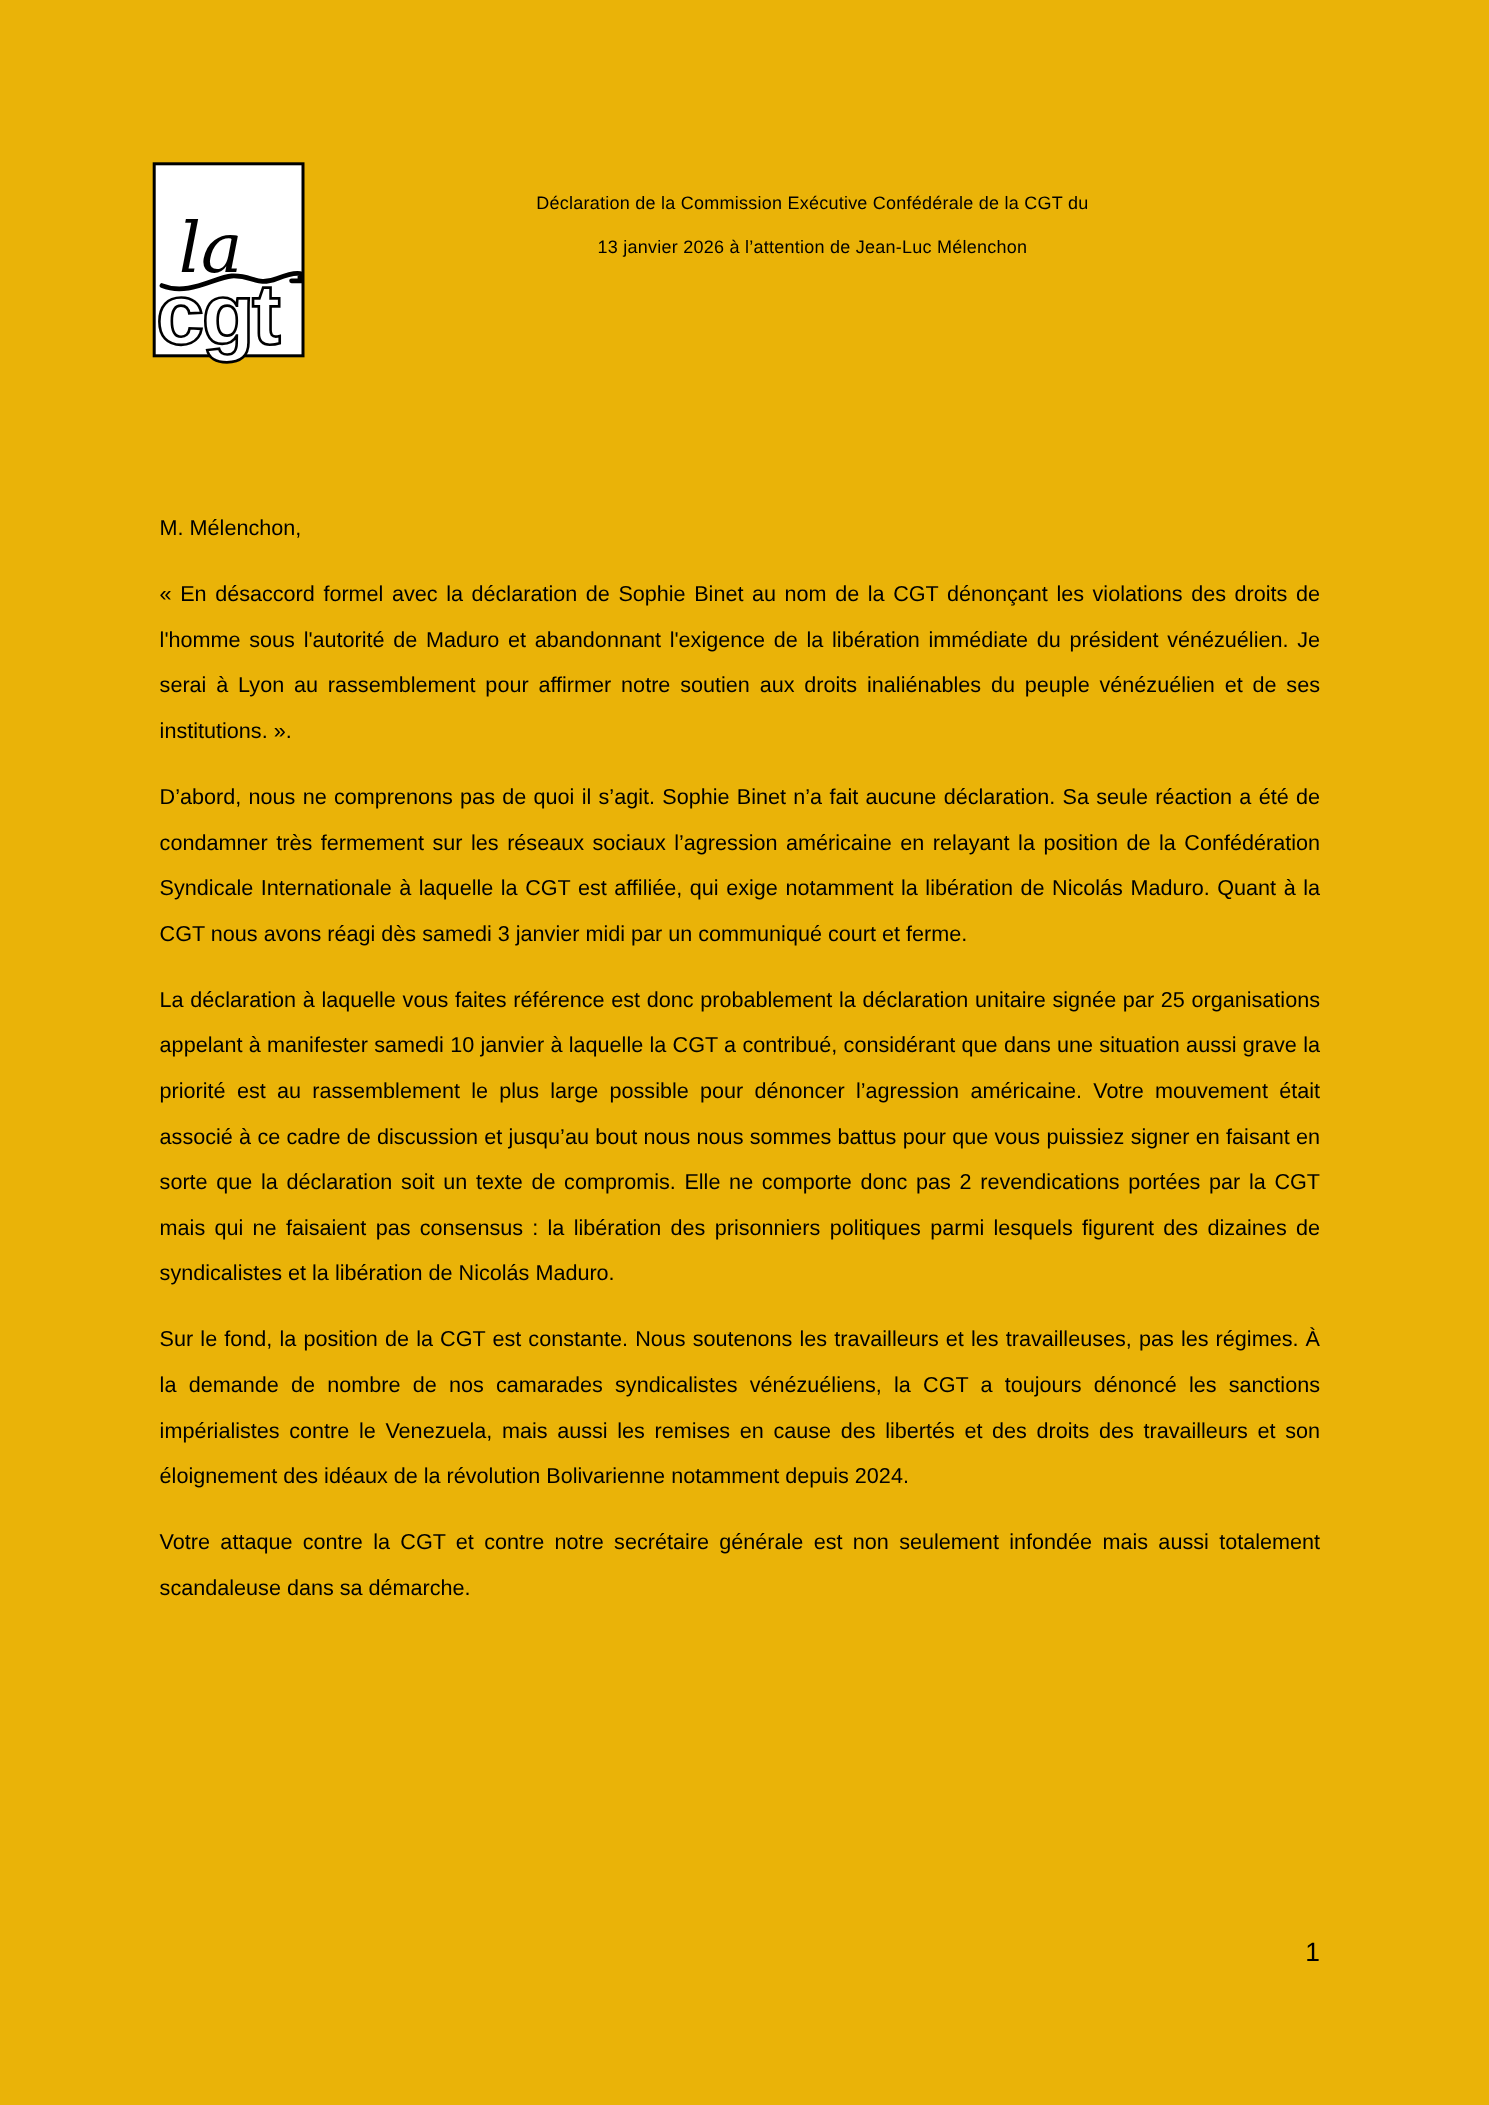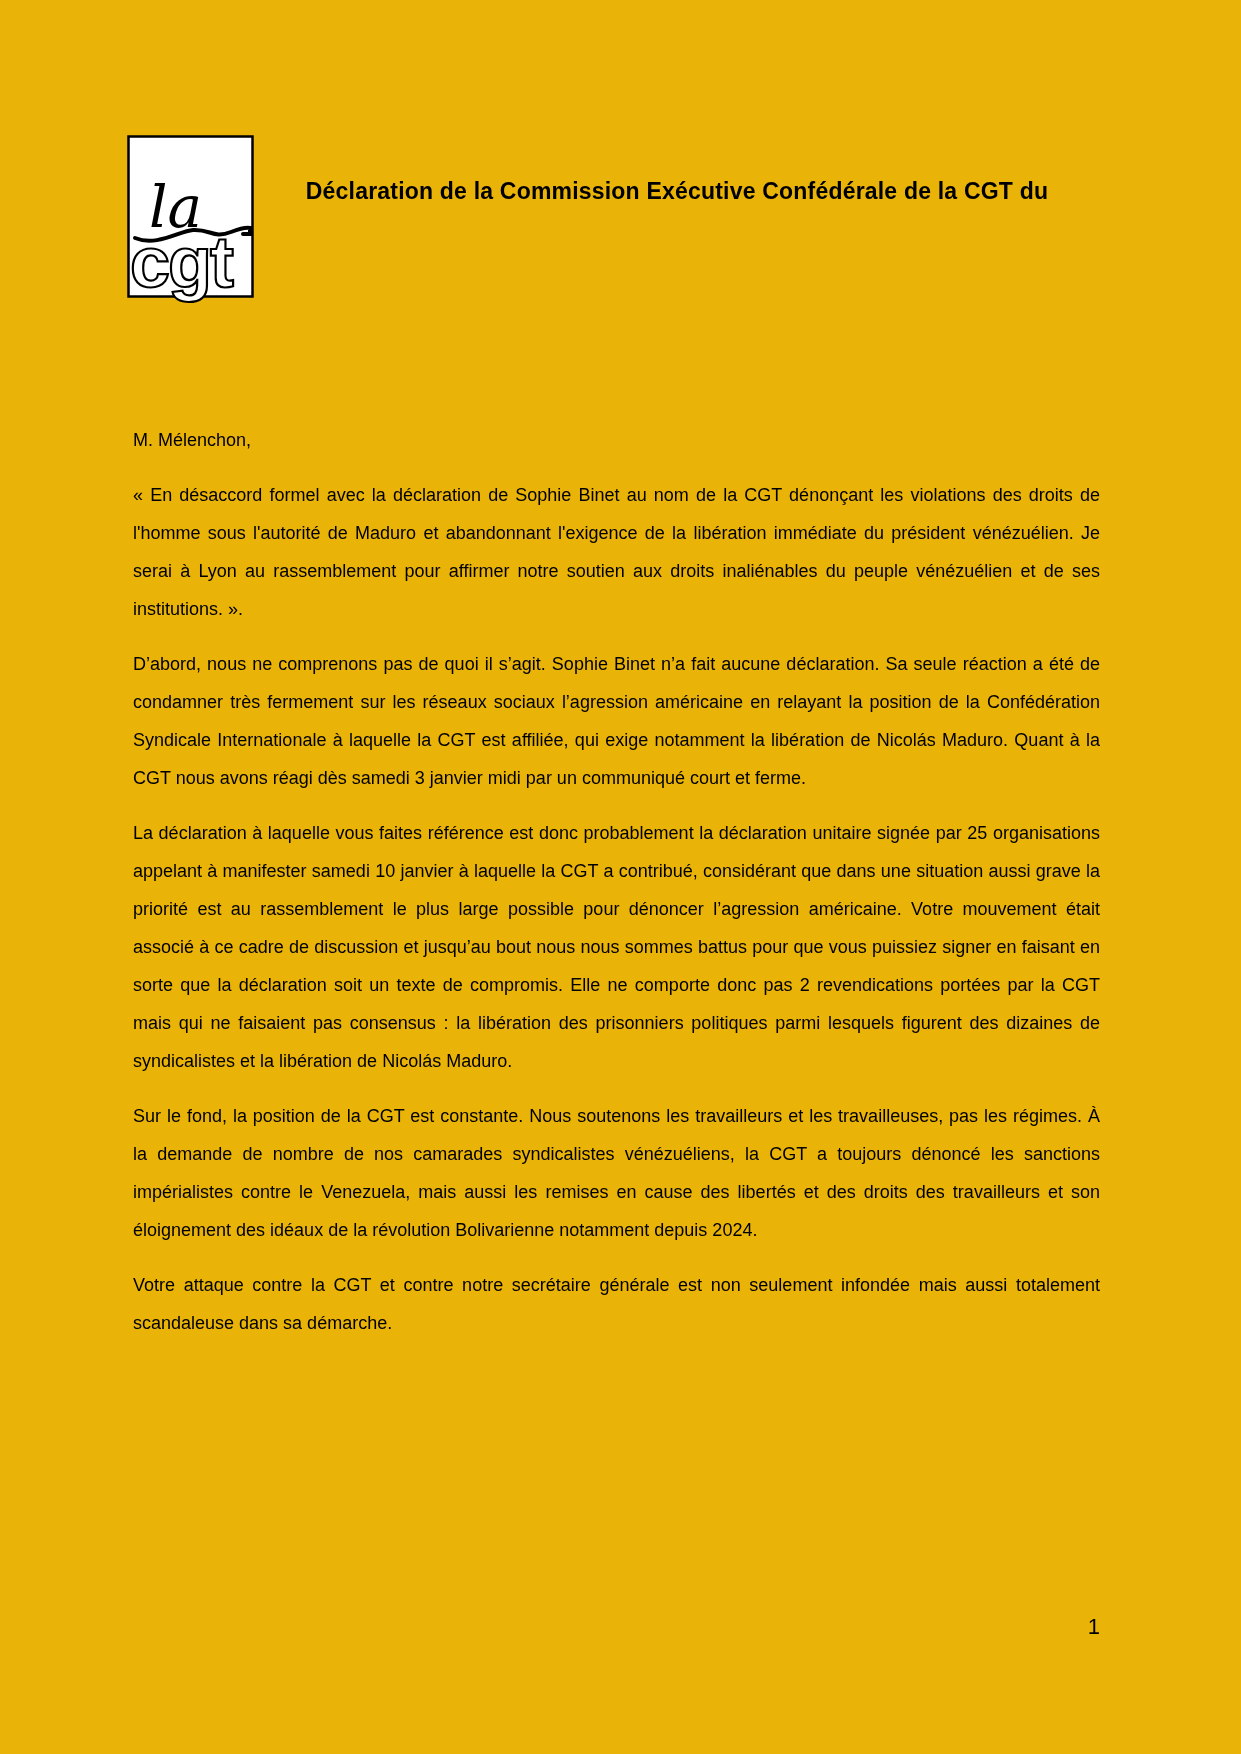--- a/index.html
+++ b/index.html
@@ -26,24 +26,24 @@
     align-items: flex-start;
   }
   .logo {
     width: 127px;
     height: 163px;
     flex: 0 0 auto;
   }
   .logo svg { overflow: visible; display: block; }
   .title-block {
     flex: 1 1 auto;
-    margin-top: 38px;
+    margin-top: 16px;
     text-align: center;
-    font-weight: bold;
-    font-size: 23px;
+    font-weight: normal;
+    font-size: 15px;
     line-height: 37px;
     letter-spacing: 0.2px;
   }
   .body-text {
     position: absolute;
     top: 421px;
     left: 133px;
     right: 141px;
     font-size: 18px;
     line-height: 38px;
@@ -73,20 +73,21 @@
       <svg viewBox="0 0 127 163" width="127" height="163">
         <rect x="1.5" y="1.5" width="124" height="160" fill="#ffffff" stroke="#000000" stroke-width="2.5"></rect>
         <text x="22" y="92" font-family="DejaVu Serif, serif" font-style="italic" font-size="58" fill="#000000">la</text>
         <path d="M 8 103 C 30 112, 52 96, 66 95 C 84 94, 86 104, 104 97 C 112 94, 118 92, 123 93 L 123 99 L 116 99" fill="none" stroke="#000000" stroke-width="4" stroke-linecap="round"></path>
         <text x="3" y="152" font-family="Liberation Sans, sans-serif" font-weight="bold" font-size="72" letter-spacing="-2" fill="#ffffff" stroke="#000000" stroke-width="2.2">cgt</text>
       </svg>
     </div>
 
     <div class="title-block">
       <div>Déclaration de la Commission Exécutive Confédérale de la CGT du</div>
+      <div>13 janvier 2026 à l’attention de Jean-Luc Mélenchon</div>
     </div>
 
   </div>
 
   <div class="body-text">
     <p>M. Mélenchon,</p>
     <p class="justified">« En désaccord formel avec la déclaration de Sophie Binet au nom de la CGT dénonçant les violations des droits de l'homme sous l'autorité de Maduro et abandonnant l'exigence de la libération immédiate du président vénézuélien. Je serai à Lyon au rassemblement pour affirmer notre soutien aux droits inaliénables du peuple vénézuélien et de ses institutions. ».</p>
     <p class="justified">D’abord, nous ne comprenons pas de quoi il s’agit. Sophie Binet n’a fait aucune déclaration. Sa seule réaction a été de condamner très fermement sur les réseaux sociaux l’agression américaine en relayant la position de la Confédération Syndicale Internationale à laquelle la CGT est affiliée, qui exige notamment la libération de Nicolás Maduro. Quant à la CGT nous avons réagi dès samedi 3 janvier midi par un communiqué court et ferme.</p>
     <p class="justified">La déclaration à laquelle vous faites référence est donc probablement la déclaration unitaire signée par 25 organisations appelant à manifester samedi 10 janvier à laquelle la CGT a contribué, considérant que dans une situation aussi grave la priorité est au rassemblement le plus large possible pour dénoncer l’agression américaine. Votre mouvement était associé à ce cadre de discussion et jusqu’au bout nous nous sommes battus pour que vous puissiez signer en faisant en sorte que la déclaration soit un texte de compromis. Elle ne comporte donc pas 2 revendications portées par la CGT mais qui ne faisaient pas consensus : la libération des prisonniers politiques parmi lesquels figurent des dizaines de syndicalistes et la libération de Nicolás Maduro.</p>
     <p class="justified">Sur le fond, la position de la CGT est constante. Nous soutenons les travailleurs et les travailleuses, pas les régimes. À la demande de nombre de nos camarades syndicalistes vénézuéliens, la CGT a toujours dénoncé les sanctions impérialistes contre le Venezuela, mais aussi les remises en cause des libertés et des droits des travailleurs et son éloignement des idéaux de la révolution Bolivarienne notamment depuis 2024.</p>

